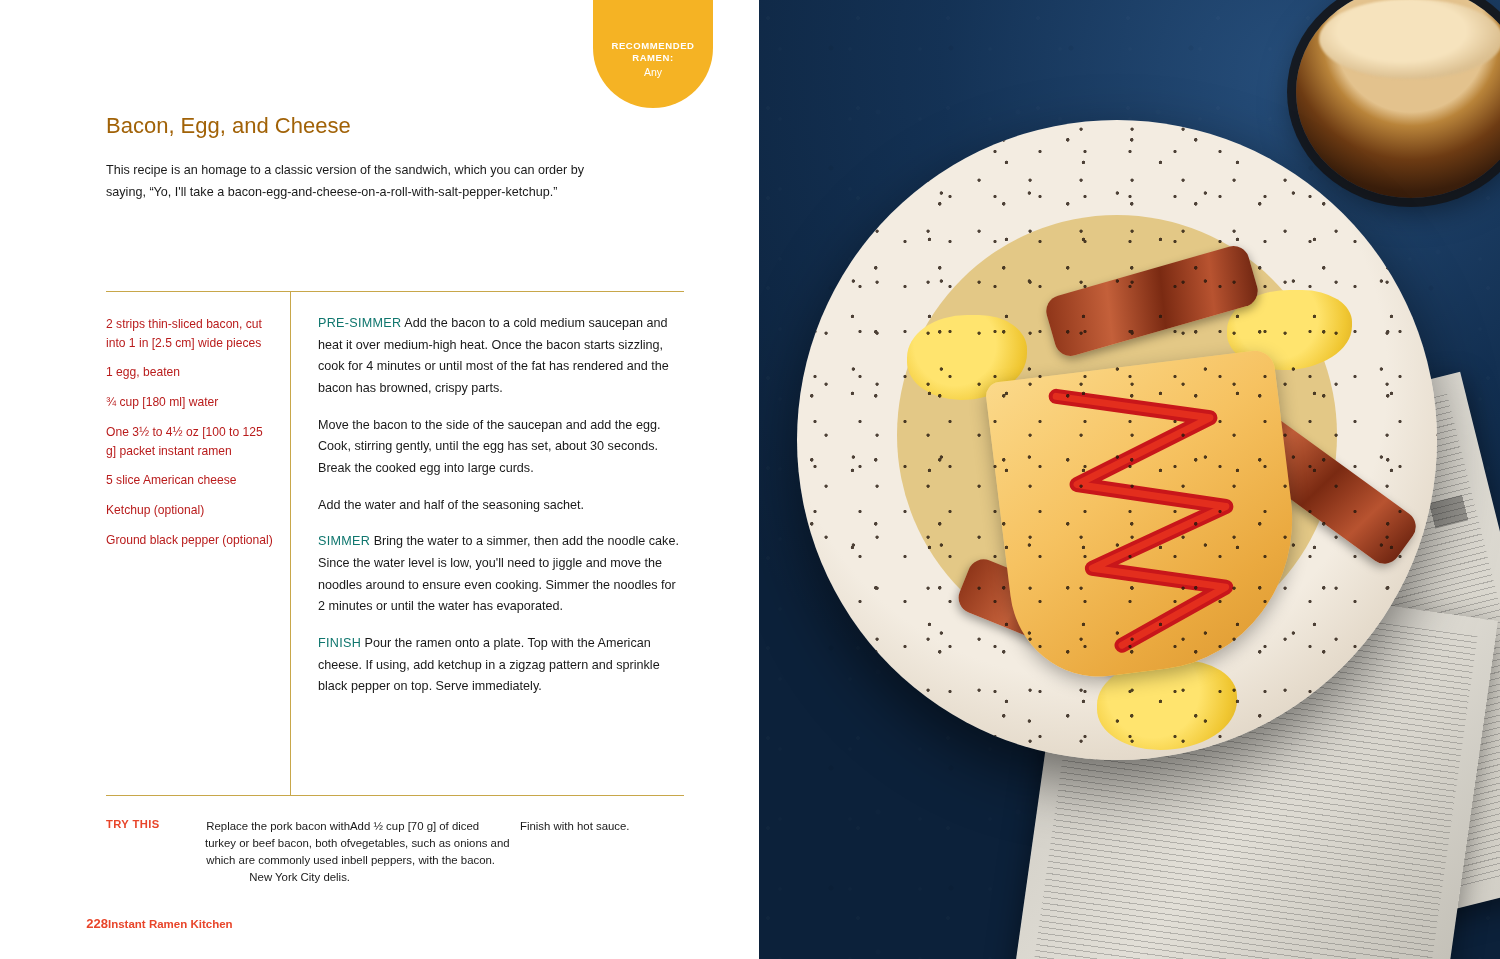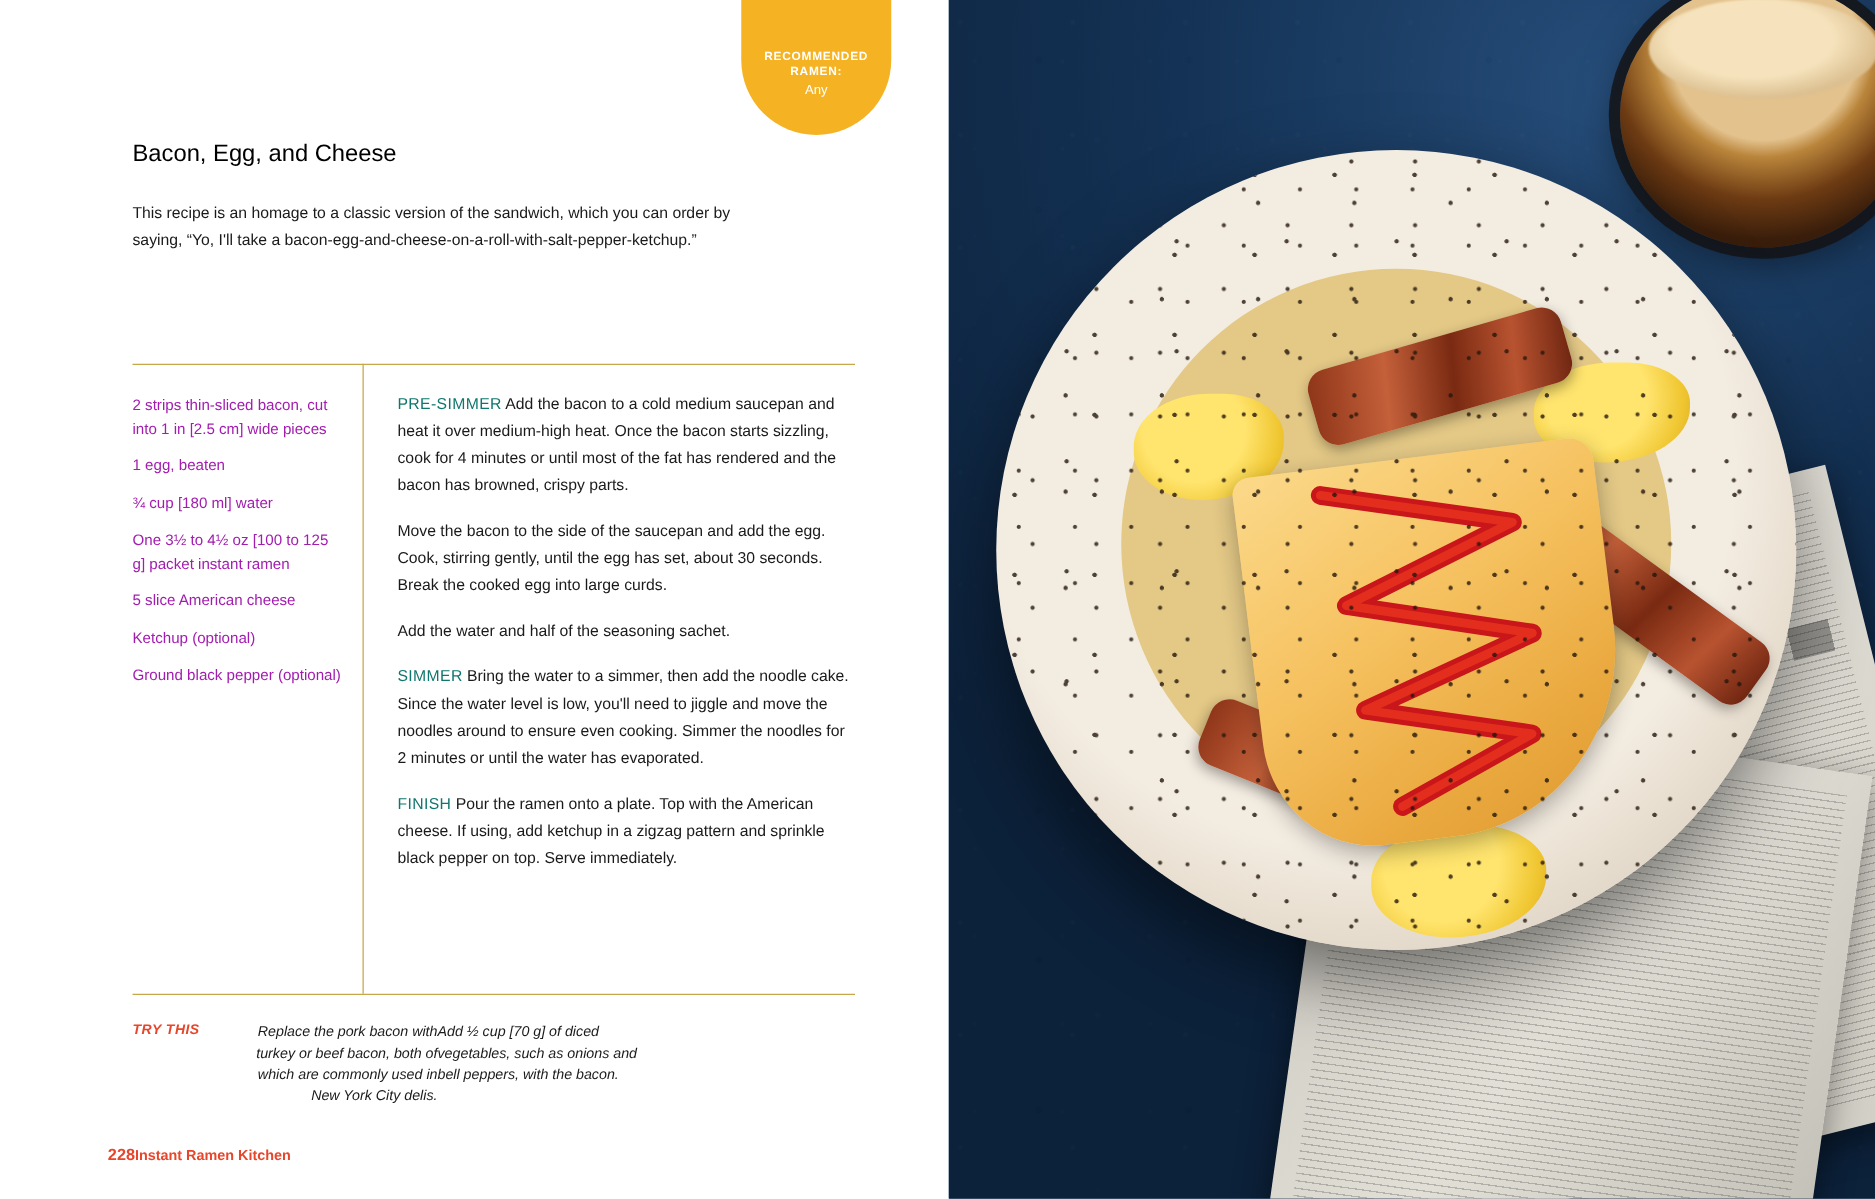--- a/index.html
+++ b/index.html
@@ -59,22 +59,22 @@
     font-size: 39px;
     font-weight: bold;
     color: #e8452a;
     letter-spacing: -0.3px;
     margin: 0;
   }
   .recipe-subtitle {
     position: absolute;
     left: 78px;
     top: 113px;
-    font-size: 19px;
-    color: #000000;
+    font-size: 22px;
+    color: #a16207;
   }
   .intro {
     position: absolute;
     left: 78px;
     top: 160px;
     width: 480px;
     font-size: 12.6px;
     line-height: 1.72;
     color: #1a1a1a;
   }
@@ -104,21 +104,21 @@
     height: 504px;
   }
 
   .ingredients {
     position: absolute;
     left: 78px;
     top: 315px;
     width: 168px;
     font-size: 12.1px;
     line-height: 1.55;
-    color: #a21caf;
+    color: #b91c1c;
   }
   .ingredients div { margin-bottom: 11px; }
 
   .directions {
     position: absolute;
     left: 290px;
     top: 313px;
     width: 368px;
     font-size: 12.6px;
     line-height: 1.72;
@@ -130,21 +130,20 @@
     font-weight: normal;
     letter-spacing: 0.3px;
   }
 
   .trythis {
     position: absolute;
     left: 78px;
     top: 818px;
     width: 578px;
     display: flex;
-    font-style: italic;
   }
   .trythis-label {
     width: 78px;
     font-size: 11.2px;
     font-weight: bold;
     color: #e8452a;
     letter-spacing: 0.4px;
     flex: 0 0 78px;
   }
   .trythis-col {
@@ -382,20 +381,21 @@
       <p><span>Move the bacon to the side of the saucepan and add the egg. Cook, stirring gently, until the egg has set, about 30 seconds. Break the cooked egg into large curds.</span></p>
       <p><span>Add the water and half of the seasoning sachet.</span></p>
       <p><span class="step-label">SIMMER</span><span> Bring the water to a simmer, then add the noodle cake. Since the water level is low, you'll need to jiggle and move the noodles around to ensure even cooking. Simmer the noodles for 2 minutes or until the water has evaporated.</span></p>
       <p><span class="step-label">FINISH</span><span> Pour the ramen onto a plate. Top with the American cheese. If using, add ketchup in a zigzag pattern and sprinkle black pepper on top. Serve immediately.</span></p>
     </div>
 
     <div class="trythis">
       <div class="trythis-label">TRY THIS</div>
       <div class="trythis-col tc1">Replace the pork bacon with turkey or beef bacon, both of which are commonly used in New York City delis.</div>
       <div class="trythis-col tc2">Add ½ cup [70 g] of diced vegetables, such as onions and bell peppers, with the bacon.</div>
+      <div class="trythis-col tc3">Finish with hot sauce.</div>
     </div>
 
     <div class="footer">
       <div class="folio">228</div>
       <div class="book-title">Instant Ramen Kitchen</div>
     </div>
   </div>
 
   <div class="photo-page">
     <div class="photo-bg"></div>

